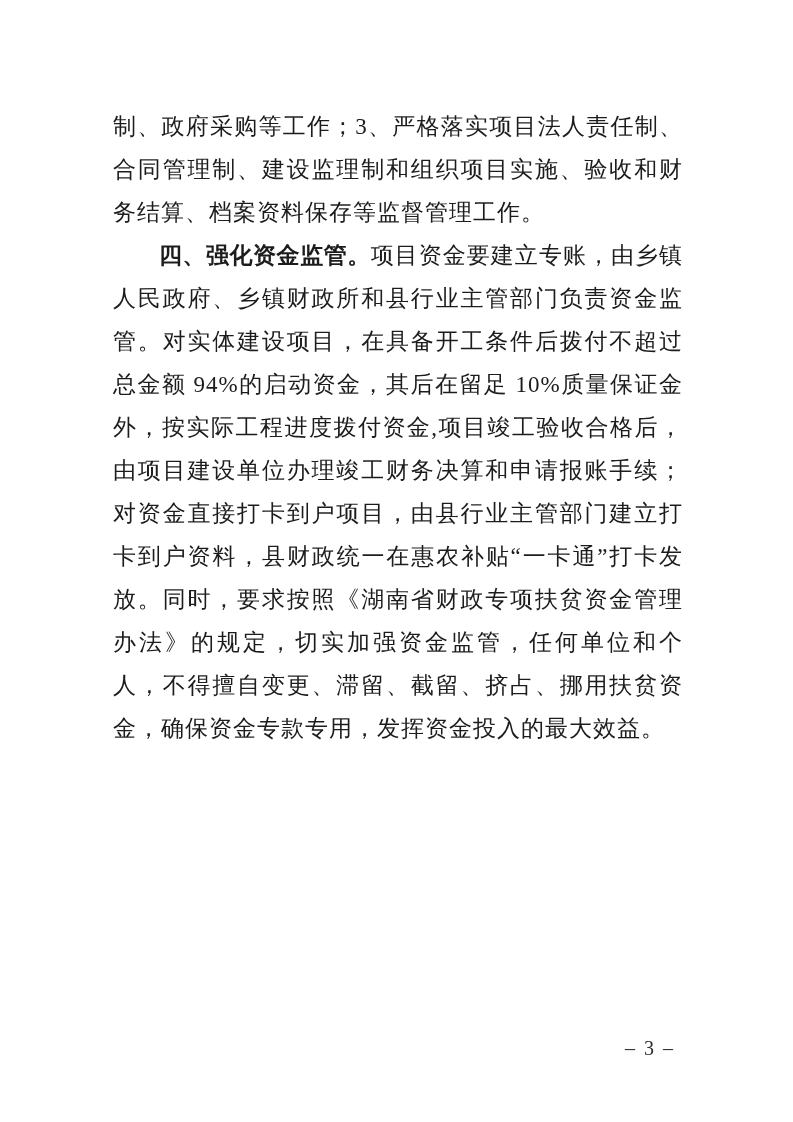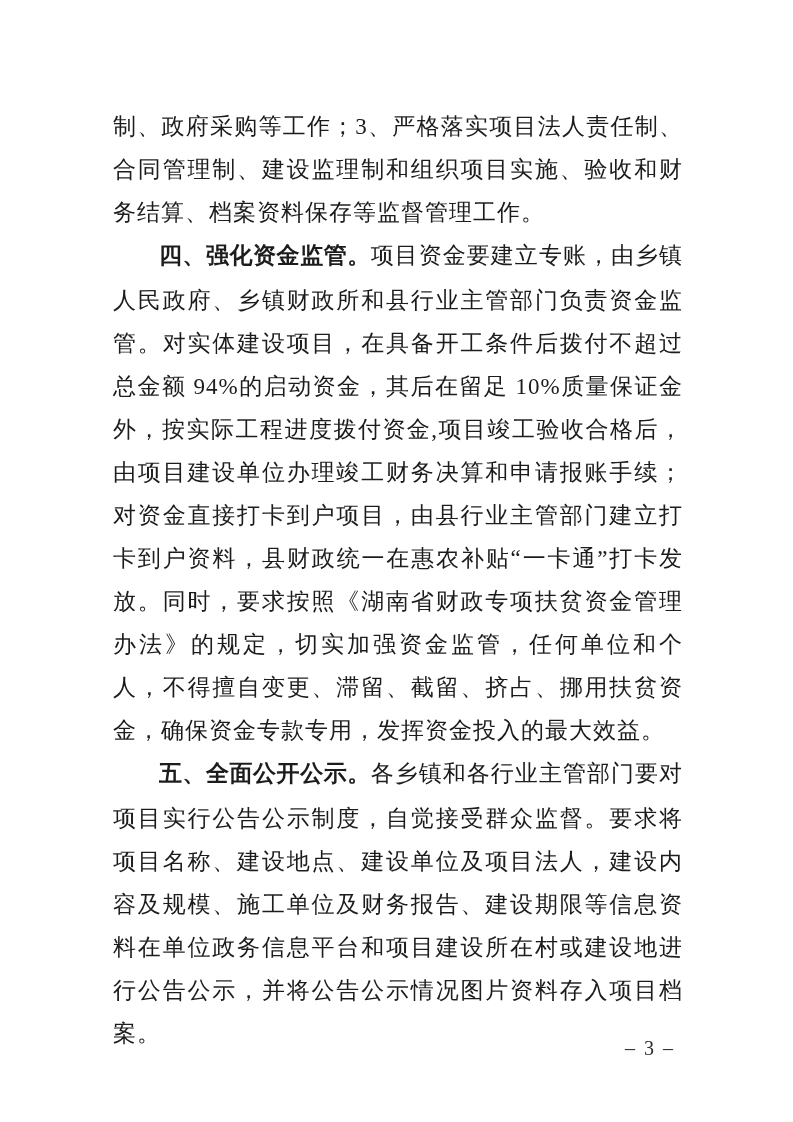--- a/index.html
+++ b/index.html
@@ -23,21 +23,21 @@
       color: #1c1c1c;
       font-size: 23px;
       line-height: 43px;
       letter-spacing: 1px;
       text-align: justify;
       text-justify: inter-character;
     }
     .para { margin: 0; }
     .para.indent { text-indent: 2em; }
     .section-heading {
-      font-family: Liberation Mono, monospace;
+      font-family: Liberation Sans, sans-serif;
       font-weight: 700;
       letter-spacing: 0.5px;
     }
     .page-footer {
       position: absolute;
       top: 1036px;
       right: 118px;
       color: #2a2a2a;
       font-size: 20px;
       line-height: 24px;
@@ -48,18 +48,17 @@
 </head>
 <body>
 
 <div class="page">
   <div class="content">
 
     <p class="para">制、政府采购等工作；3、严格落实项目法人责任制、合同管理制、建设监理制和组织项目实施、验收和财务结算、档案资料保存等监督管理工作。</p>
 
     <p class="para indent"><span class="section-heading">四、强化资金监管。</span><span>项目资金要建立专账，由乡镇人民政府、乡镇财政所和县行业主管部门负责资金监管。对实体建设项目，在具备开工条件后拨付不超过总金额 94%的启动资金，其后在留足 10%质量保证金外，按实际工程进度拨付资金,项目竣工验收合格后，由项目建设单位办理竣工财务决算和申请报账手续；对资金直接打卡到户项目，由县行业主管部门建立打卡到户资料，县财政统一在惠农补贴“一卡通”打卡发放。同时，要求按照《湖南省财政专项扶贫资金管理办法》的规定，切实加强资金监管，任何单位和个人，不得擅自变更、滞留、截留、挤占、挪用扶贫资金，确保资金专款专用，发挥资金投入的最大效益。</span></p>
 
-    <p class="para indent"><span class="section-heading">五、全面公开公示。</span><span>各乡镇和各行业主管部门要对项目实行公告公示制度，自觉接受群众监督。要求将项目名称、建设地点、建设单位及项目法人，建设内容及规模、施工单位及财务报告、建设期限等信息资料在单位政务信息平台和项目建设所在村或建设地进行公告公示，并将公告公示情况图片资料存入项目档案。</span></p>
 
   </div>
 
   <div class="page-footer">– 3 –</div>
 </div>
 
 </body></html>

